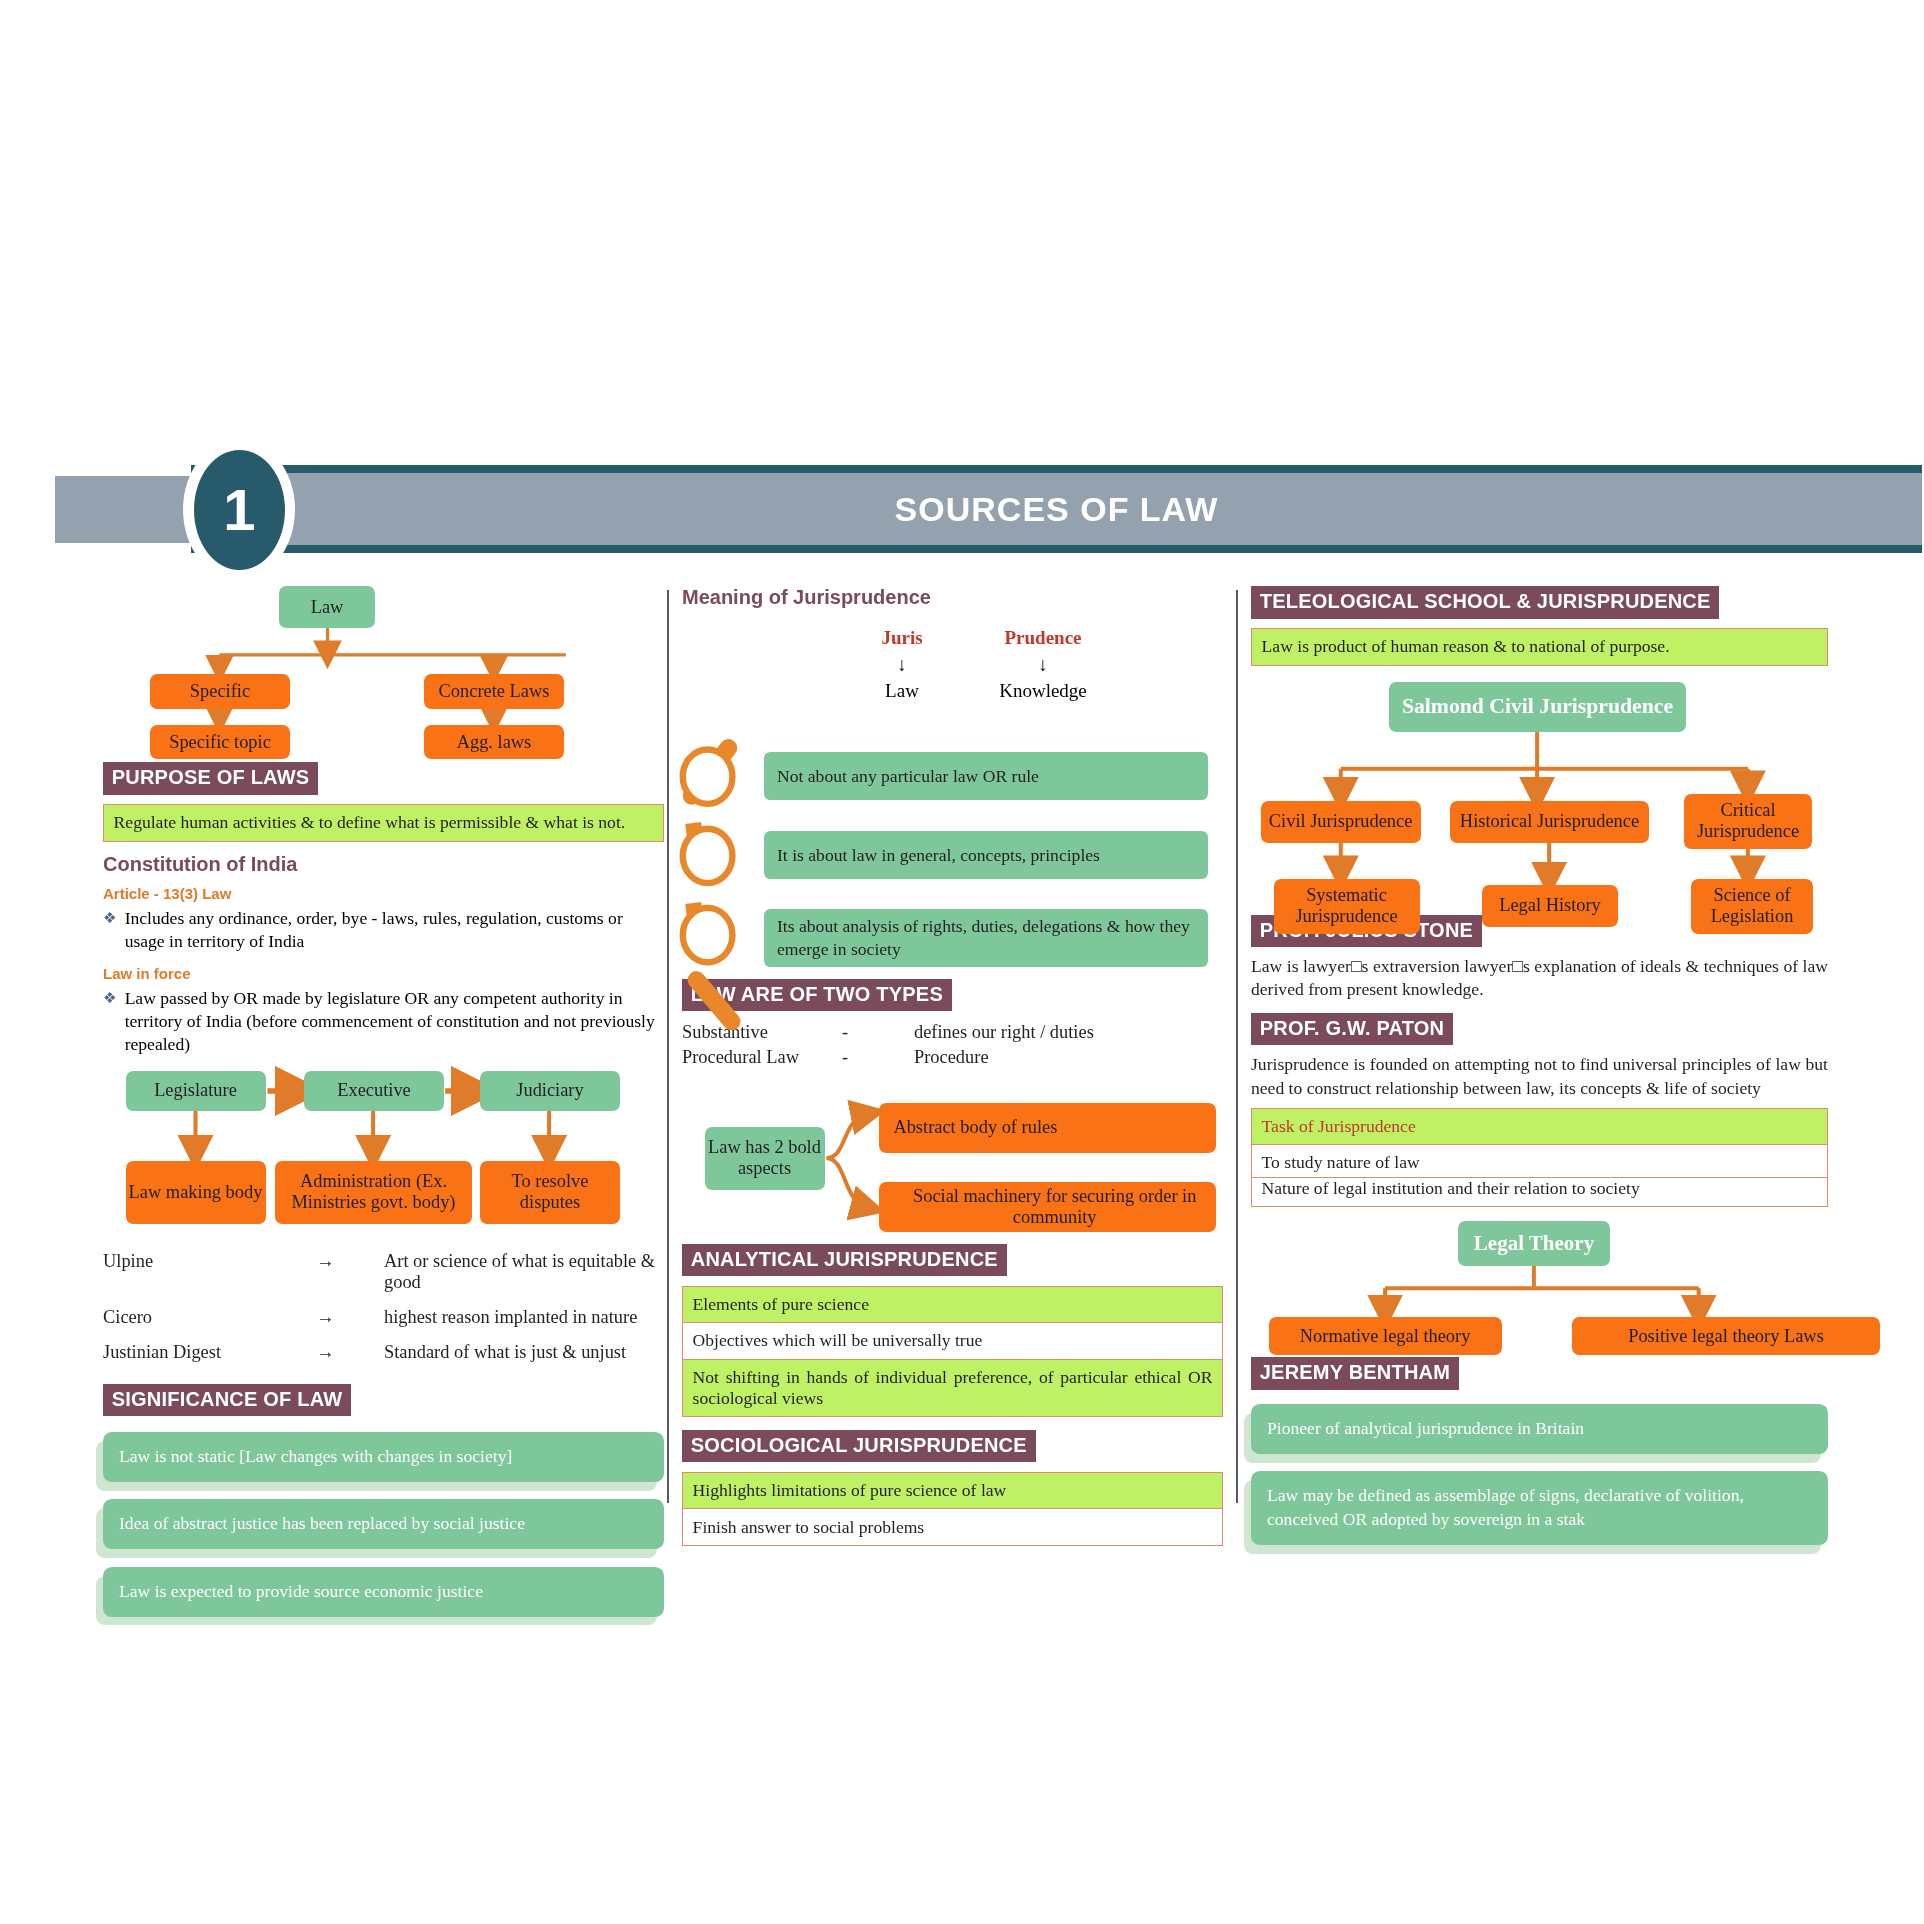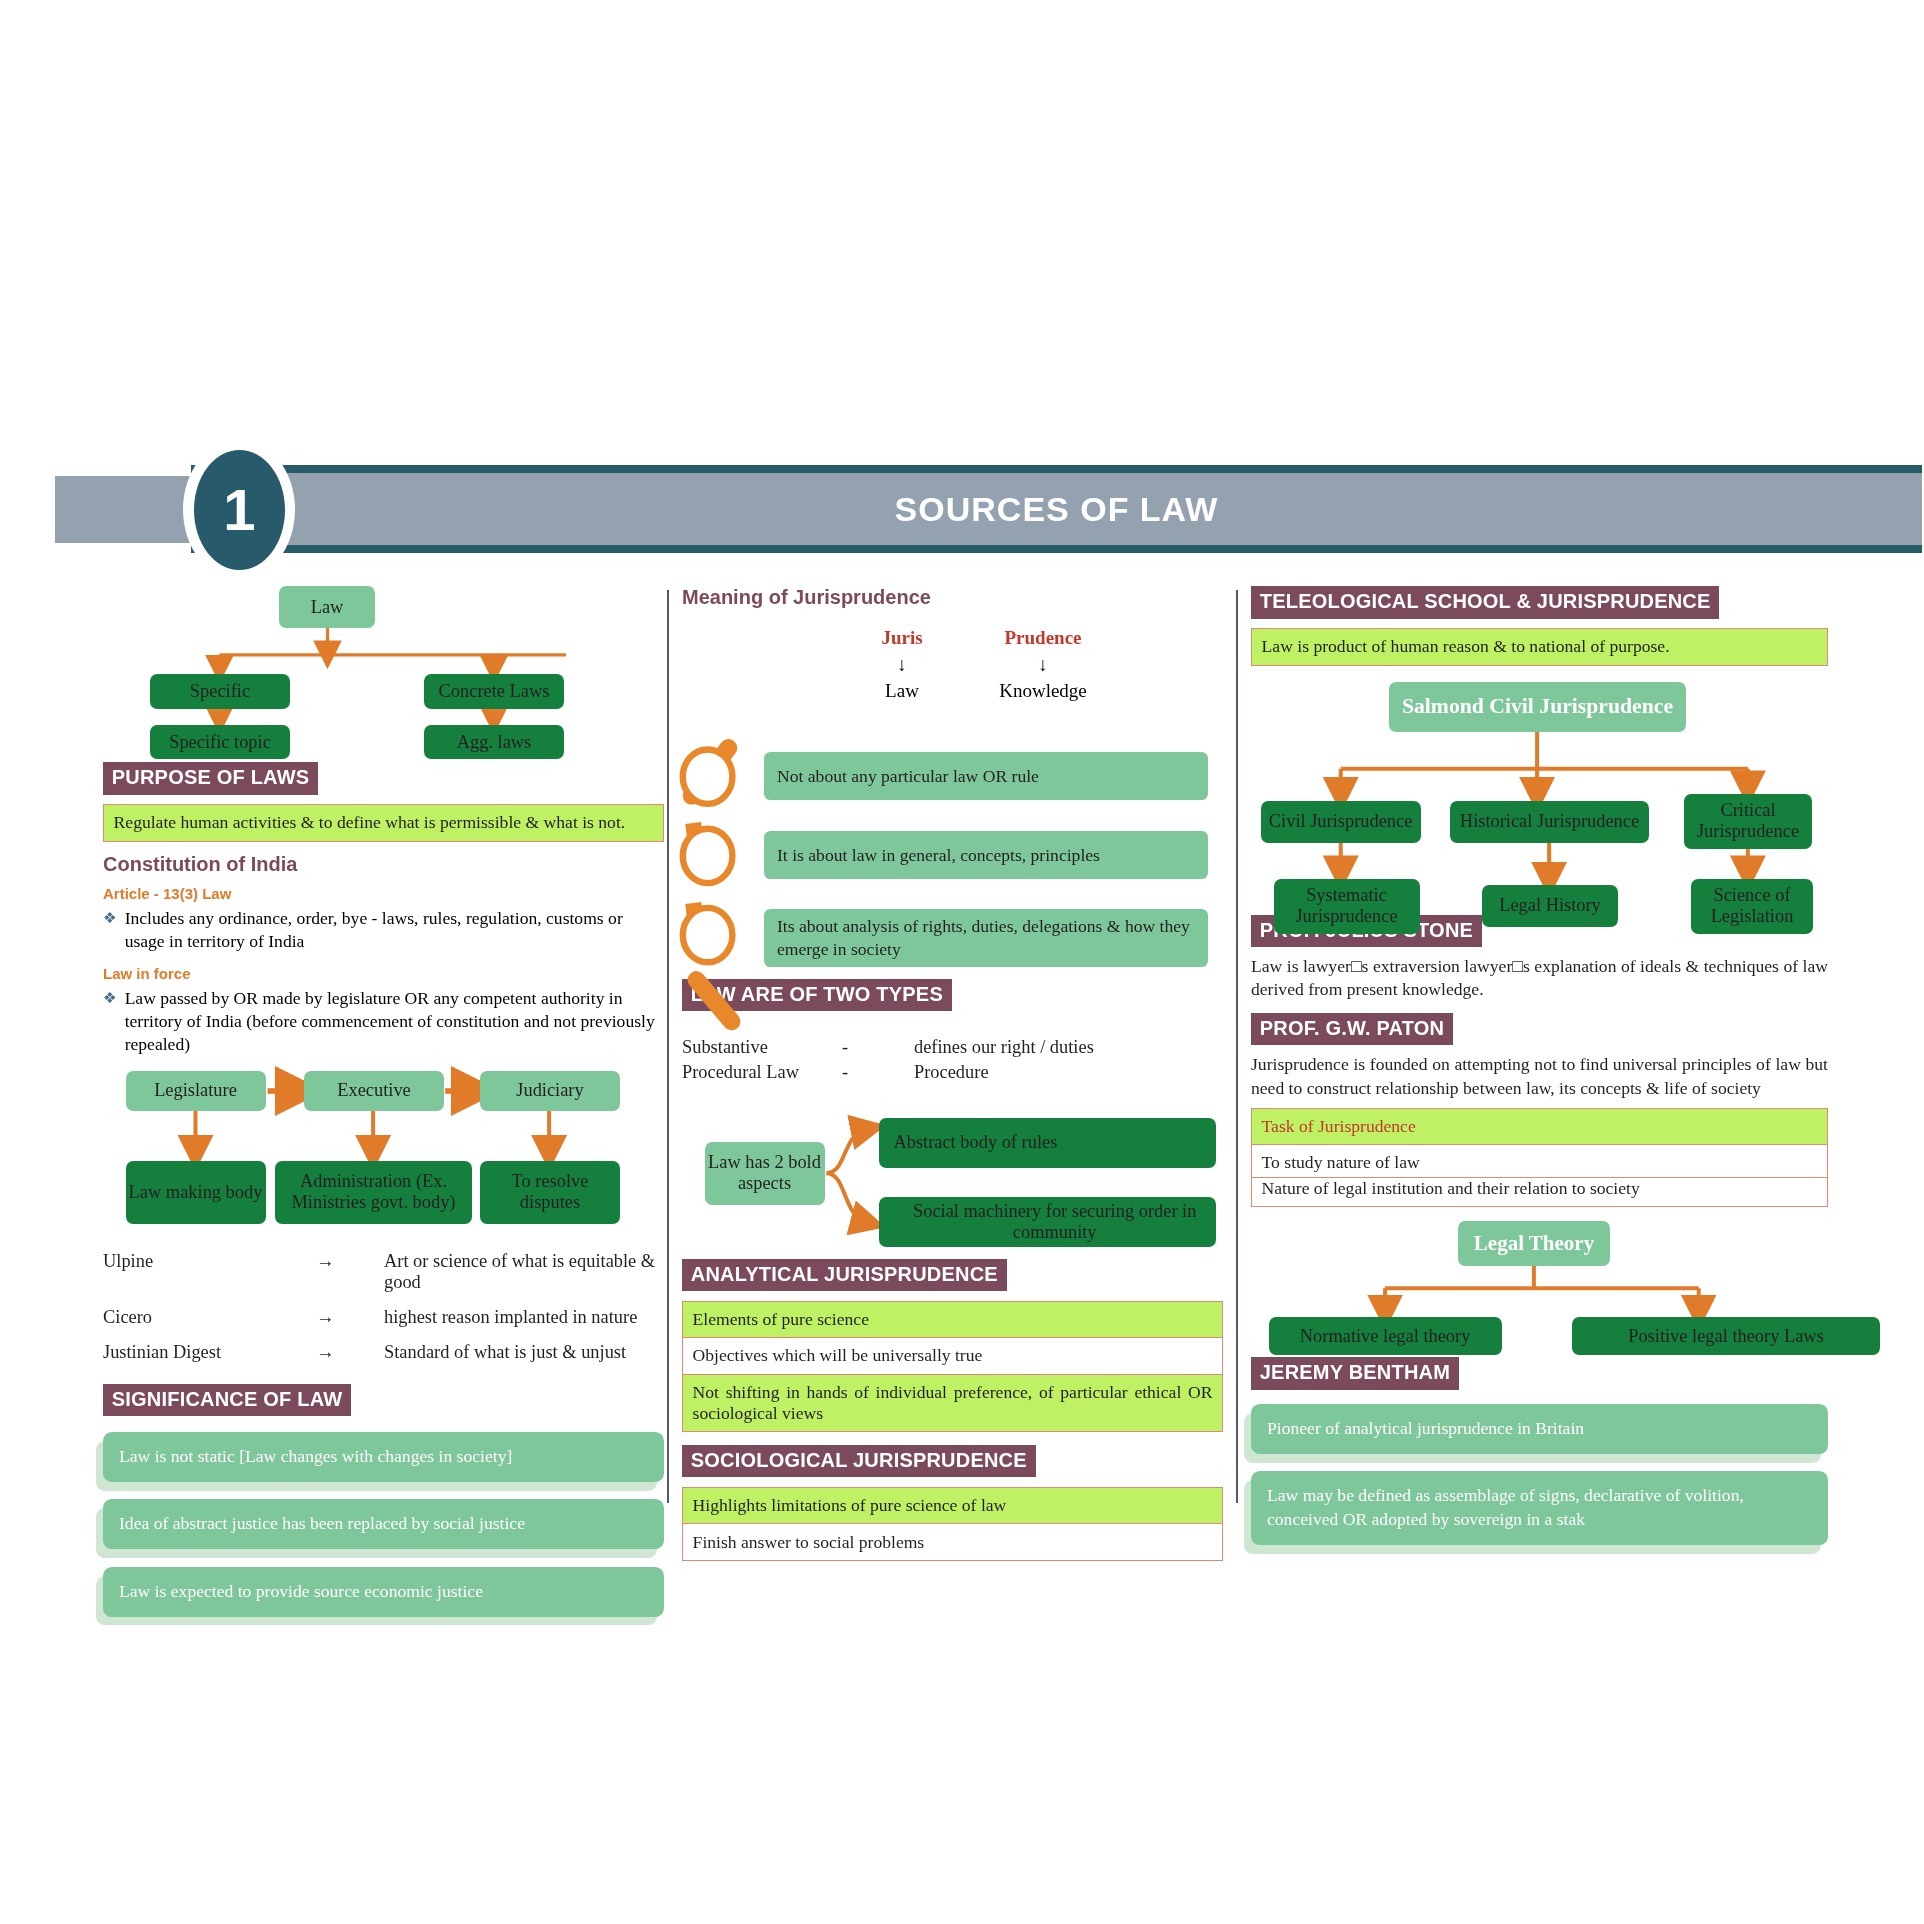--- a/index.html
+++ b/index.html
@@ -41,21 +41,21 @@
            font-family:"Liberation Sans",sans-serif;font-weight:bold;
            font-size:20px;letter-spacing:0.2px;padding:4px 8.8px 5.6px 8.8px;margin:0;}
   .sub-hd{color:#7b4a5c;font-family:"Liberation Sans",sans-serif;font-weight:bold;font-size:20px;}
   .orange-hd{color:#e07b2a;font-family:"Liberation Sans",sans-serif;font-weight:bold;font-size:15px;}
   .pinkbox{background:#bef264;border:1.6px solid #e08a73;padding:7.2px 9.6px;font-size:17.6px;color:#231f20;}
   .pinkbox.white{background:#ffffff;}
   .pinkbox.red{color:#c0392b;}
   .body-txt{font-size:17.6px;color:#231f20;line-height:1.32;text-align:justify;}
   .gbox{background:#7ec79b;color:#231f20;border-radius:7.2px;
         display:flex;align-items:center;justify-content:center;text-align:center;font-size:18.4px;}
-  .gbox-lt{background:#15803d;color:#231f20;border-radius:7.2px;
+  .gbox-lt{background:#f97316;color:#231f20;border-radius:7.2px;
         display:flex;align-items:center;justify-content:center;text-align:center;font-size:18.4px;}
   .bullet-row{display:flex;gap:8px;font-size:17.6px;line-height:1.32;}
   .bullet-di{color:#4a6b8a;font-size:15.2px;line-height:1.5;}
 
   
   .pill-wrap{position:relative;margin-bottom:17.6px;}
   .pill-shadow{position:absolute;left:-7.2px;top:8.8px;right:7.2px;bottom:-8.8px;
                background:#cfe6d2;border-radius:8.8px;}
   .pill{position:relative;background:#7ec79b;border-radius:8.8px;color:#ffffff;
         font-size:17.6px;padding:13px 16px;line-height:1.35;}
@@ -253,21 +253,21 @@
         <ellipse cx="32" cy="163" rx="31" ry="34" fill="#ffffff" stroke="#e8882a" stroke-width="8"></ellipse>
         <ellipse cx="32" cy="262" rx="31" ry="34" fill="#ffffff" stroke="#e8882a" stroke-width="8"></ellipse>
       </svg>
       <div class="chainbar cb1">Not about any particular law OR rule</div>
       <div class="chainbar cb2">It is about law in general, concepts, principles</div>
       <div class="chainbar cb3">Its about analysis of rights, duties, delegations &amp; how they emerge in society</div>
     </div>
 
     <div class="sect-hd" style="margin-top:4.8px;">LAW ARE OF TWO TYPES</div>
 
-    <div style="margin-top:26px;">
+    <div style="margin-top:11px;">
       <div class="tt-row">
         <span>Substantive</span>
         <span>-</span>
         <span>defines our right / duties</span>
       </div>
       <div class="tt-row">
         <span>Procedural Law</span>
         <span>-</span>
         <span>Procedure</span>
       </div>

